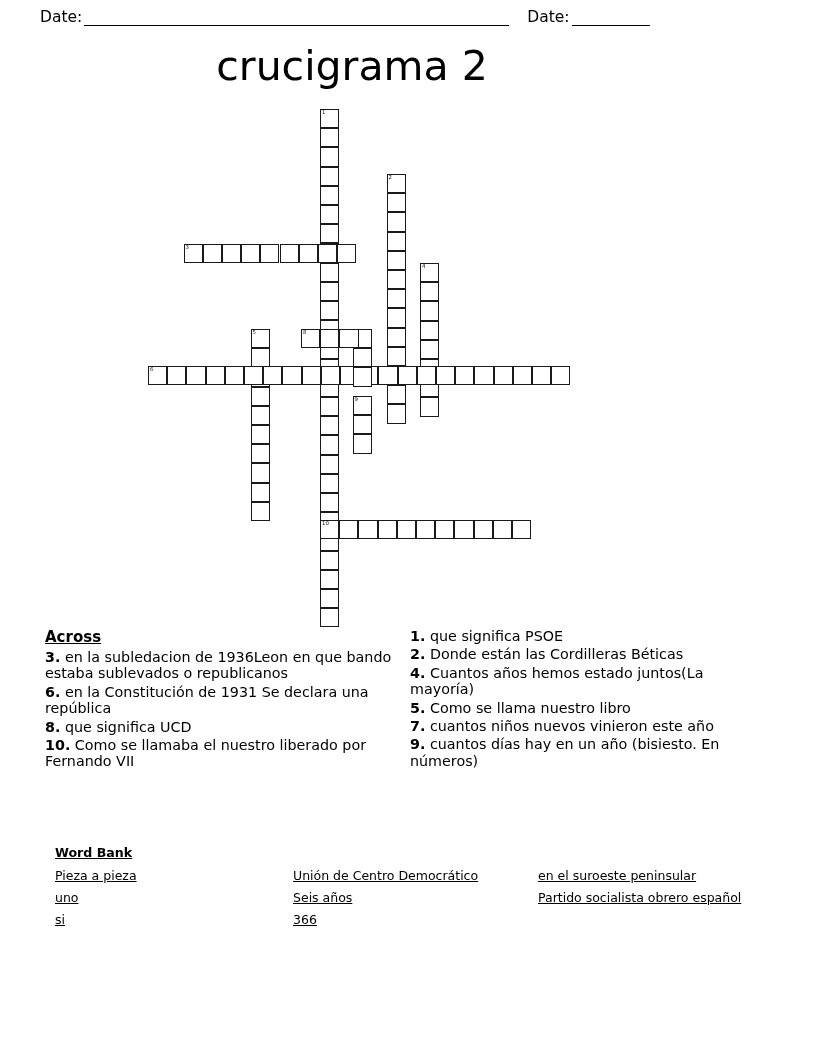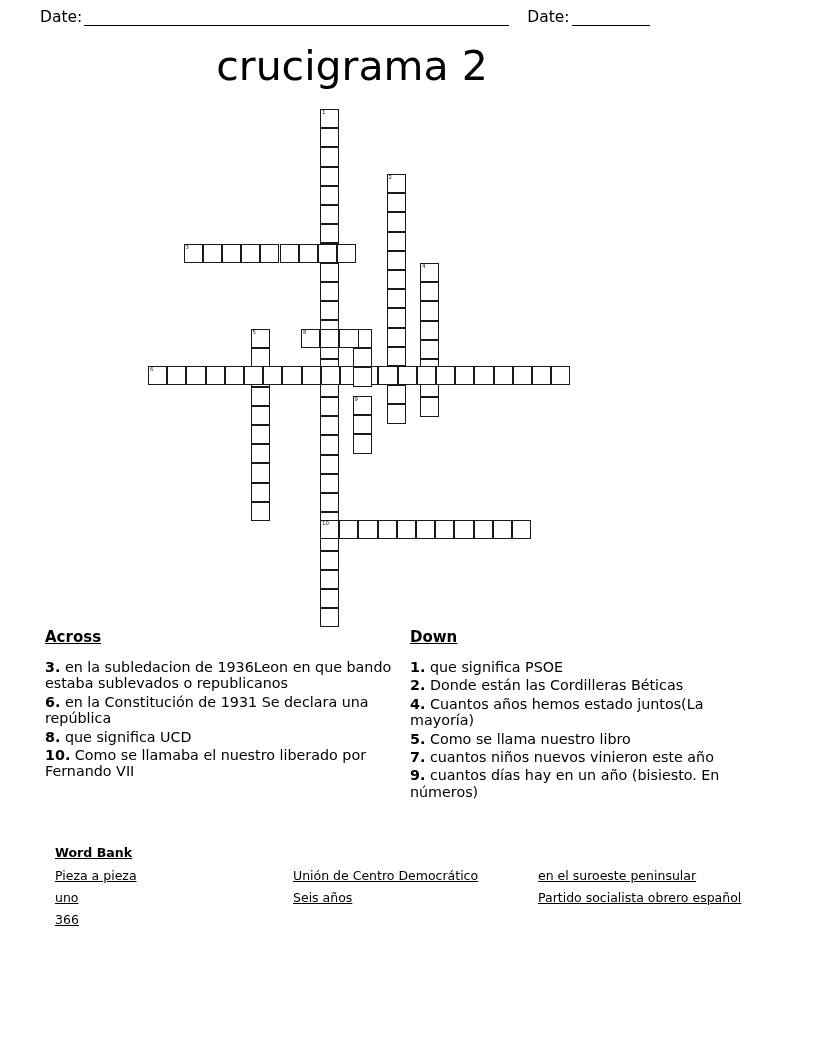--- a/index.html
+++ b/index.html
@@ -88,21 +88,21 @@
   .clue-col {
     position: absolute;
     top: 0;
   }
   .clue-col.across { left: 45px;  width: 352px; }
   .clue-col.down   { left: 410px; width: 345px; }
   .clue-head {
     font-size: 15px;
     font-weight: bold;
     text-decoration: underline;
-    margin: 0 0 13px 0;
+    margin: 0 0 3px 0;
     line-height: 18px;
   }
   .clue-item {
     font-size: 14.3px;
     line-height: 16.4px;
     margin-bottom: 2px;
   }
   .clue-item .cnum { font-weight: bold; }
 
   
@@ -283,21 +283,20 @@
     <div class="clue-head">Across</div>
     <div id="across-list">
         <div class="clue-item"><span class="cnum">3.</span><span class="ctext"> en la subledacion de 1936Leon en que bando estaba sublevados o republicanos</span></div>
         <div class="clue-item"><span class="cnum">6.</span><span class="ctext"> en la Constitución de 1931 Se declara una república</span></div>
         <div class="clue-item"><span class="cnum">8.</span><span class="ctext"> que significa UCD</span></div>
         <div class="clue-item"><span class="cnum">10.</span><span class="ctext"> Como se llamaba el nuestro liberado por Fernando VII</span></div>
       </div>
   </div>
 
   <div class="clue-col down">
-    <div class="clue-head">Down</div>
     <div id="down-list">
         <div class="clue-item"><span class="cnum">1.</span><span class="ctext"> que significa PSOE</span></div>
         <div class="clue-item"><span class="cnum">2.</span><span class="ctext"> Donde están las Cordilleras Béticas</span></div>
         <div class="clue-item"><span class="cnum">4.</span><span class="ctext"> Cuantos años hemos estado juntos(La mayoría)</span></div>
         <div class="clue-item"><span class="cnum">5.</span><span class="ctext"> Como se llama nuestro libro</span></div>
         <div class="clue-item"><span class="cnum">7.</span><span class="ctext"> cuantos niños nuevos vinieron este año</span></div>
         <div class="clue-item"><span class="cnum">9.</span><span class="ctext"> cuantos días hay en un año (bisiesto. En números)</span></div>
       </div>
   </div>
 
@@ -305,17 +304,18 @@
 
 <div class="word-bank">
   <div class="wb-head">Word Bank</div>
   <div class="wb-grid" id="word-bank-grid">
       <div class="wb-word">Pieza a pieza</div>
       <div class="wb-word">Unión de Centro Democrático</div>
       <div class="wb-word">en el suroeste peninsular</div>
       <div class="wb-word">uno</div>
       <div class="wb-word">Seis años</div>
       <div class="wb-word">Partido socialista obrero español</div>
+      <div class="wb-word">si</div>
       <div class="wb-word">366</div>
       <div class="wb-word"></div>
       <div class="wb-word"></div>
     </div>
 </div>
 
 </body></html>

